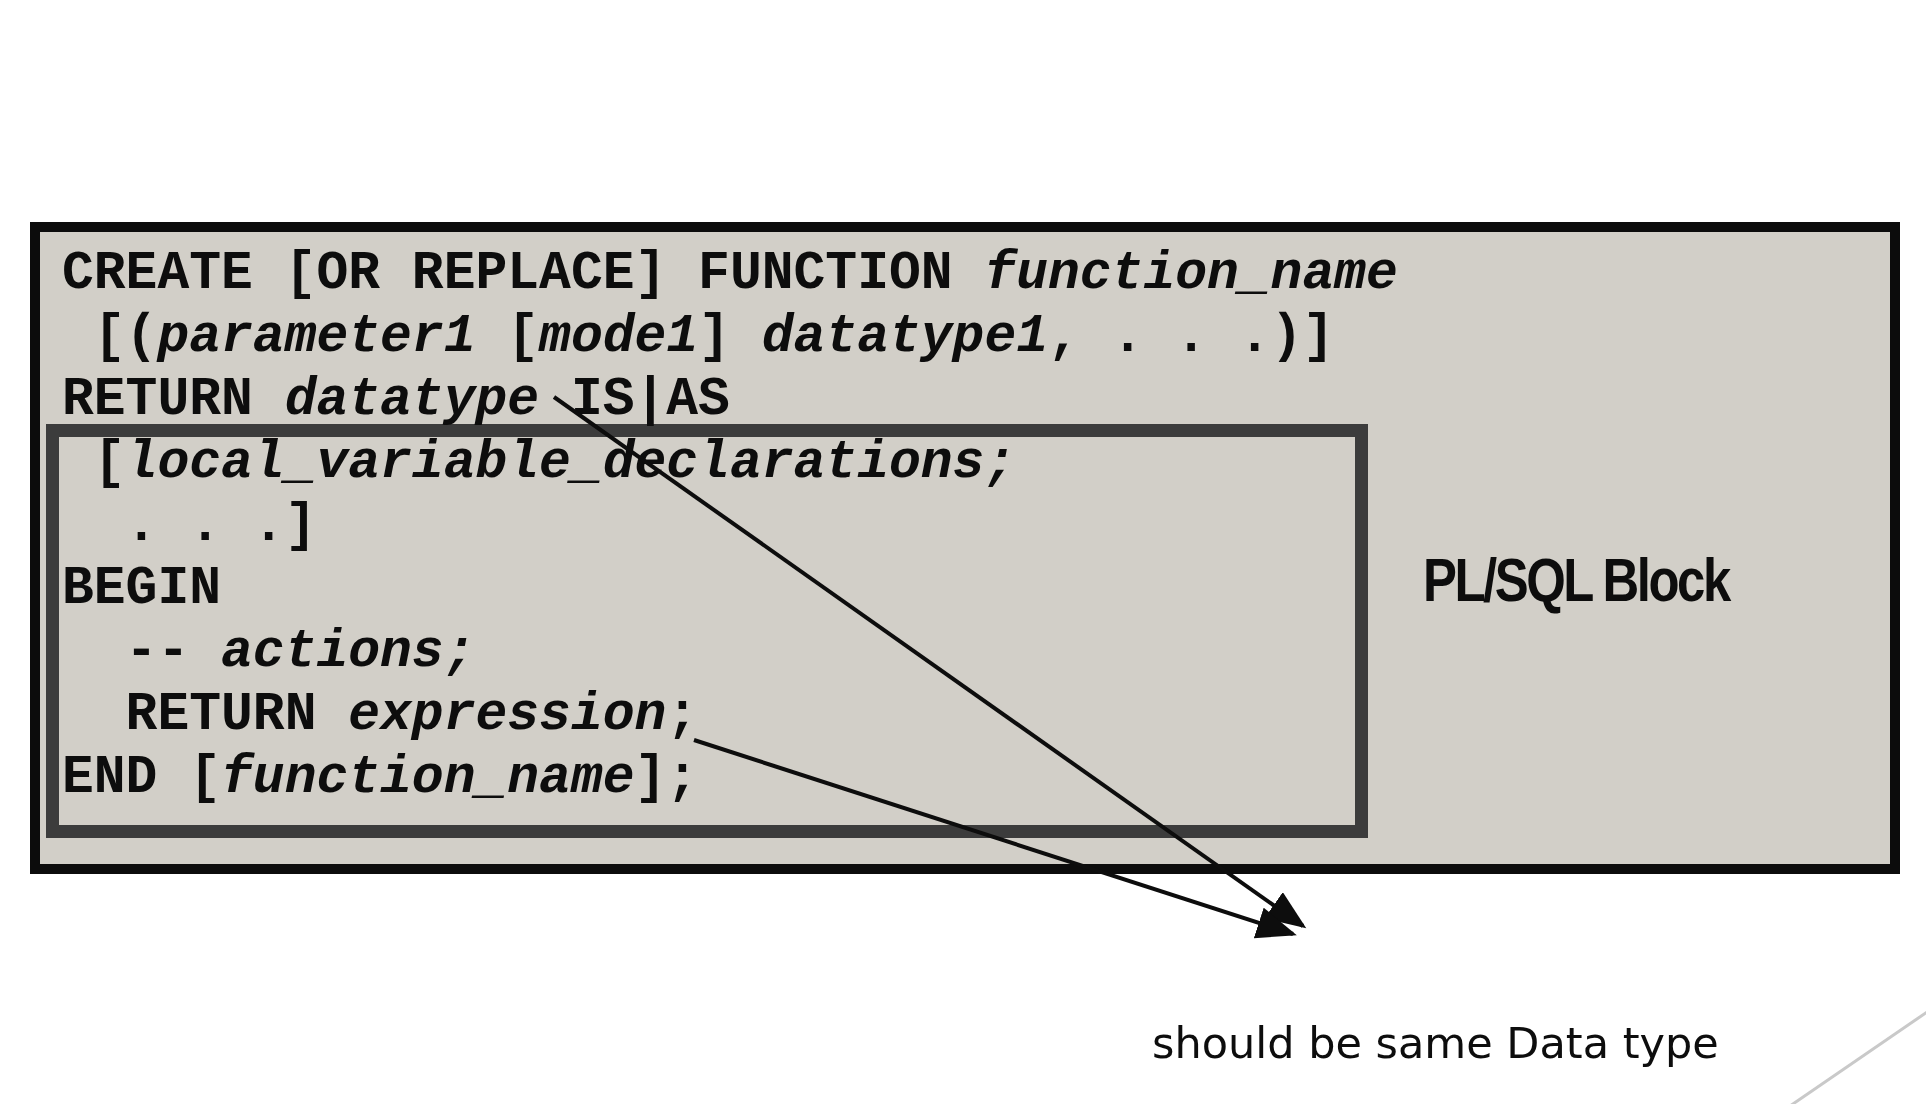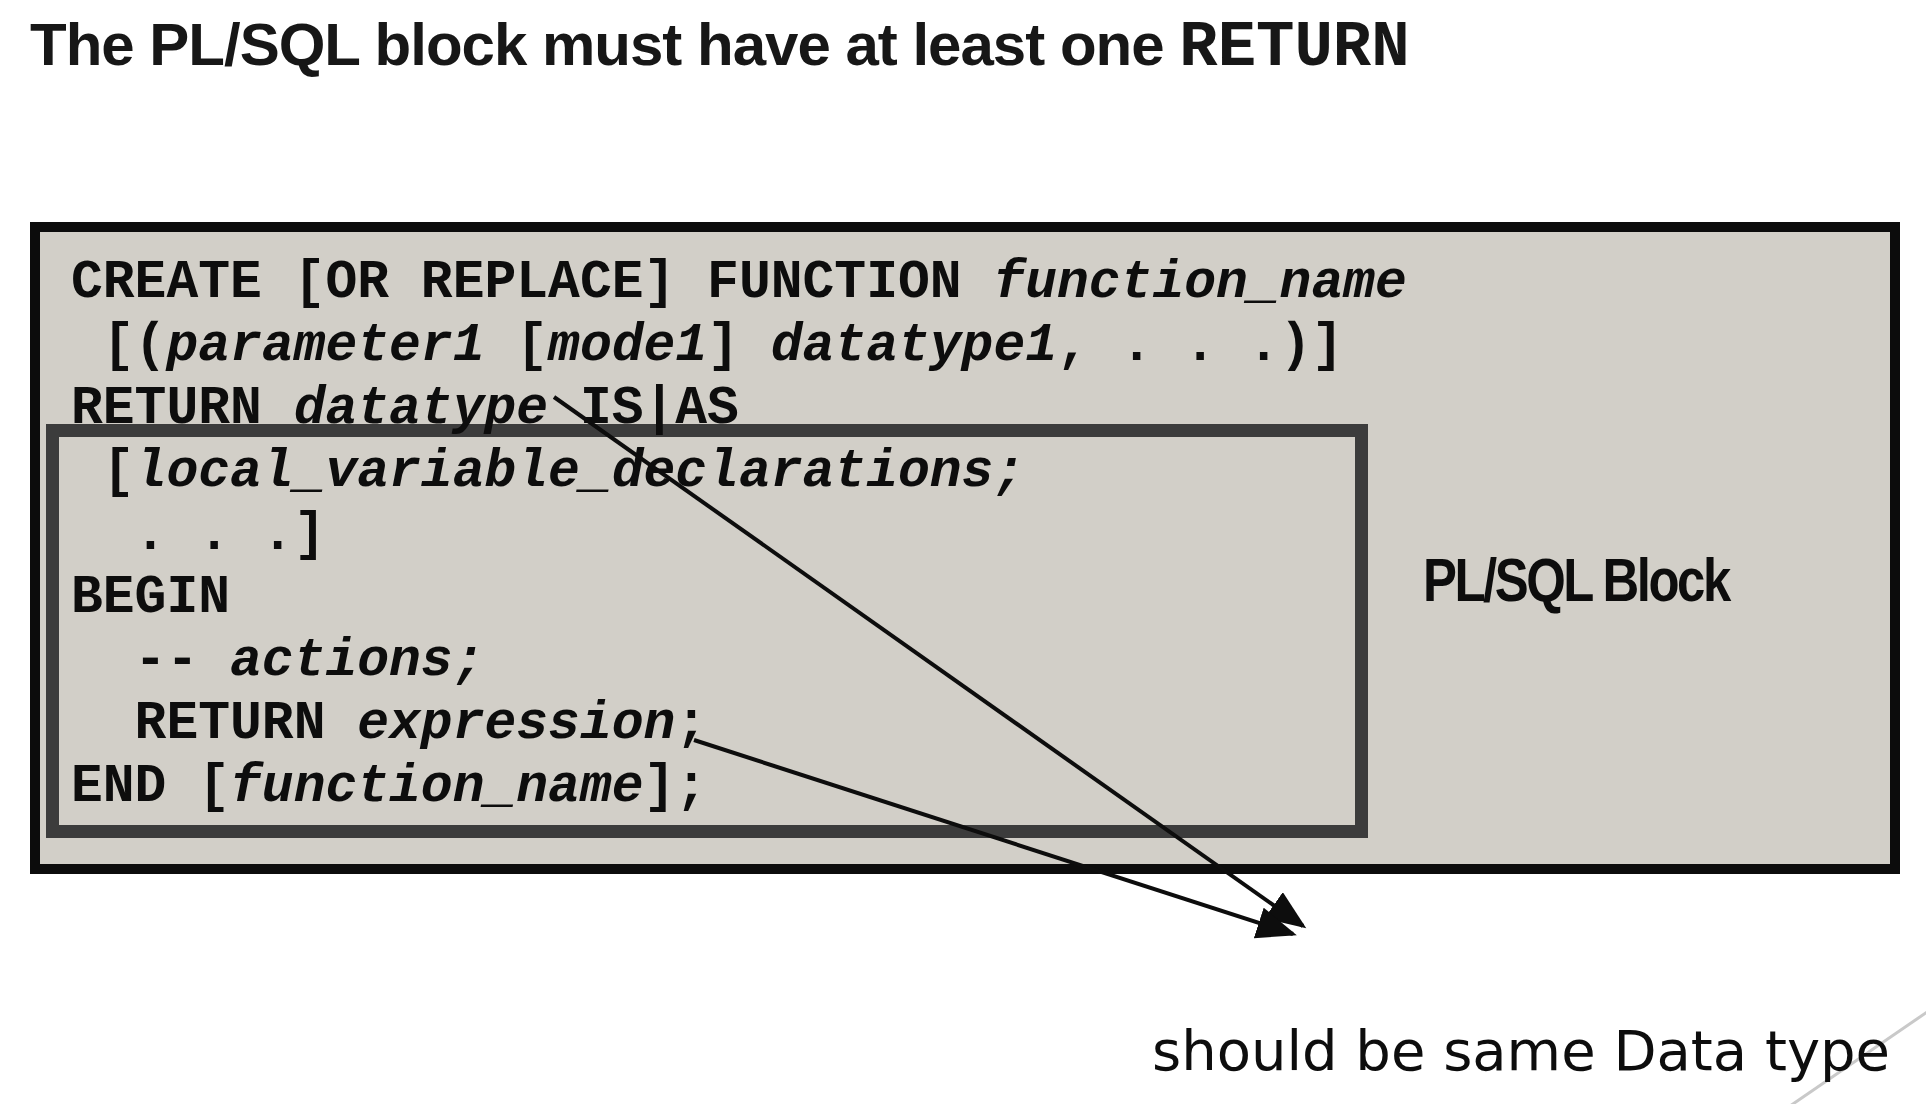--- a/index.html
+++ b/index.html
@@ -24,55 +24,54 @@
     box-sizing:border-box;
   }
   
   .inner-box{
     position:absolute;left:46px;top:424px;width:1322px;height:414px;
     border:13px solid var(--inner_border,#3c3c3c);
     box-sizing:border-box;background:transparent;
   }
   
   .code{
-    position:absolute;left:62px;top:243px;margin:9px;
+    position:absolute;left:62px;top:243px;margin:0;
     font-family:"Liberation Mono",monospace;font-weight:bold;
     font-size:53px;line-height:63px;color:var(--text,#0d0d0d);
     white-space:pre;
   }
   .code .it{font-style:italic;}
   
   .block-label{
     position:absolute;left:1423px;top:544px;
     font-weight:bold;font-size:62px;letter-spacing:-3px;
     transform:scaleX(0.82);transform-origin:left center;
     color:var(--text,#0d0d0d);white-space:nowrap;
   }
   
   .annotation{
     position:absolute;left:1152px;top:1018px;
-    font-family:"DejaVu Sans",sans-serif;font-size:56px;
+    font-family:"DejaVu Sans",sans-serif;font-size:43px;
     color:var(--text,#0a0a0a);white-space:nowrap;
   }
   
   .overlay{
     position:absolute;left:0;top:0;width:1926px;height:1104px;
     pointer-events:none;
   }
   .overlay .arrow{stroke:var(--text,#0d0d0d);stroke-width:4;fill:none;}
   .overlay .decor{stroke:var(--faint_line,#c9c9c9);stroke-width:3;fill:none;}
   .overlay .head{fill:var(--text,#0d0d0d);}
 </style>
 </head>
 <body>
 
 <div class="canvas">
 
   <div class="heading">
-    <div><span>The PL/SQL block must have at least one </span><span class="mono">RETURN</span></div>
   </div>
 
   <div class="outer-box"></div>
   <div class="inner-box"></div>
 
   <pre class="code" id="code"><div><span>CREATE [OR REPLACE] FUNCTION </span><span class="it">function_name</span></div><div><span> [(</span><span class="it">parameter1</span><span> [</span><span class="it">mode1</span><span>] </span><span class="it">datatype1</span><span>, . . .)]</span></div><div><span>RETURN </span><span class="it">datatype</span><span> IS|AS</span></div><div><span> [</span><span class="it">local_variable_declarations;</span></div><div><span>  . . .]</span></div><div><span>BEGIN</span></div><div><span>  -- </span><span class="it">actions;</span></div><div><span>  RETURN </span><span class="it">expression</span><span>;</span></div><div><span>END [</span><span class="it">function_name</span><span>];</span></div></pre>
 
   <div class="block-label">PL/SQL Block</div>
 
   <svg class="overlay" id="overlay" viewBox="0 0 1926 1104" xmlns="http://www.w3.org/2000/svg">

